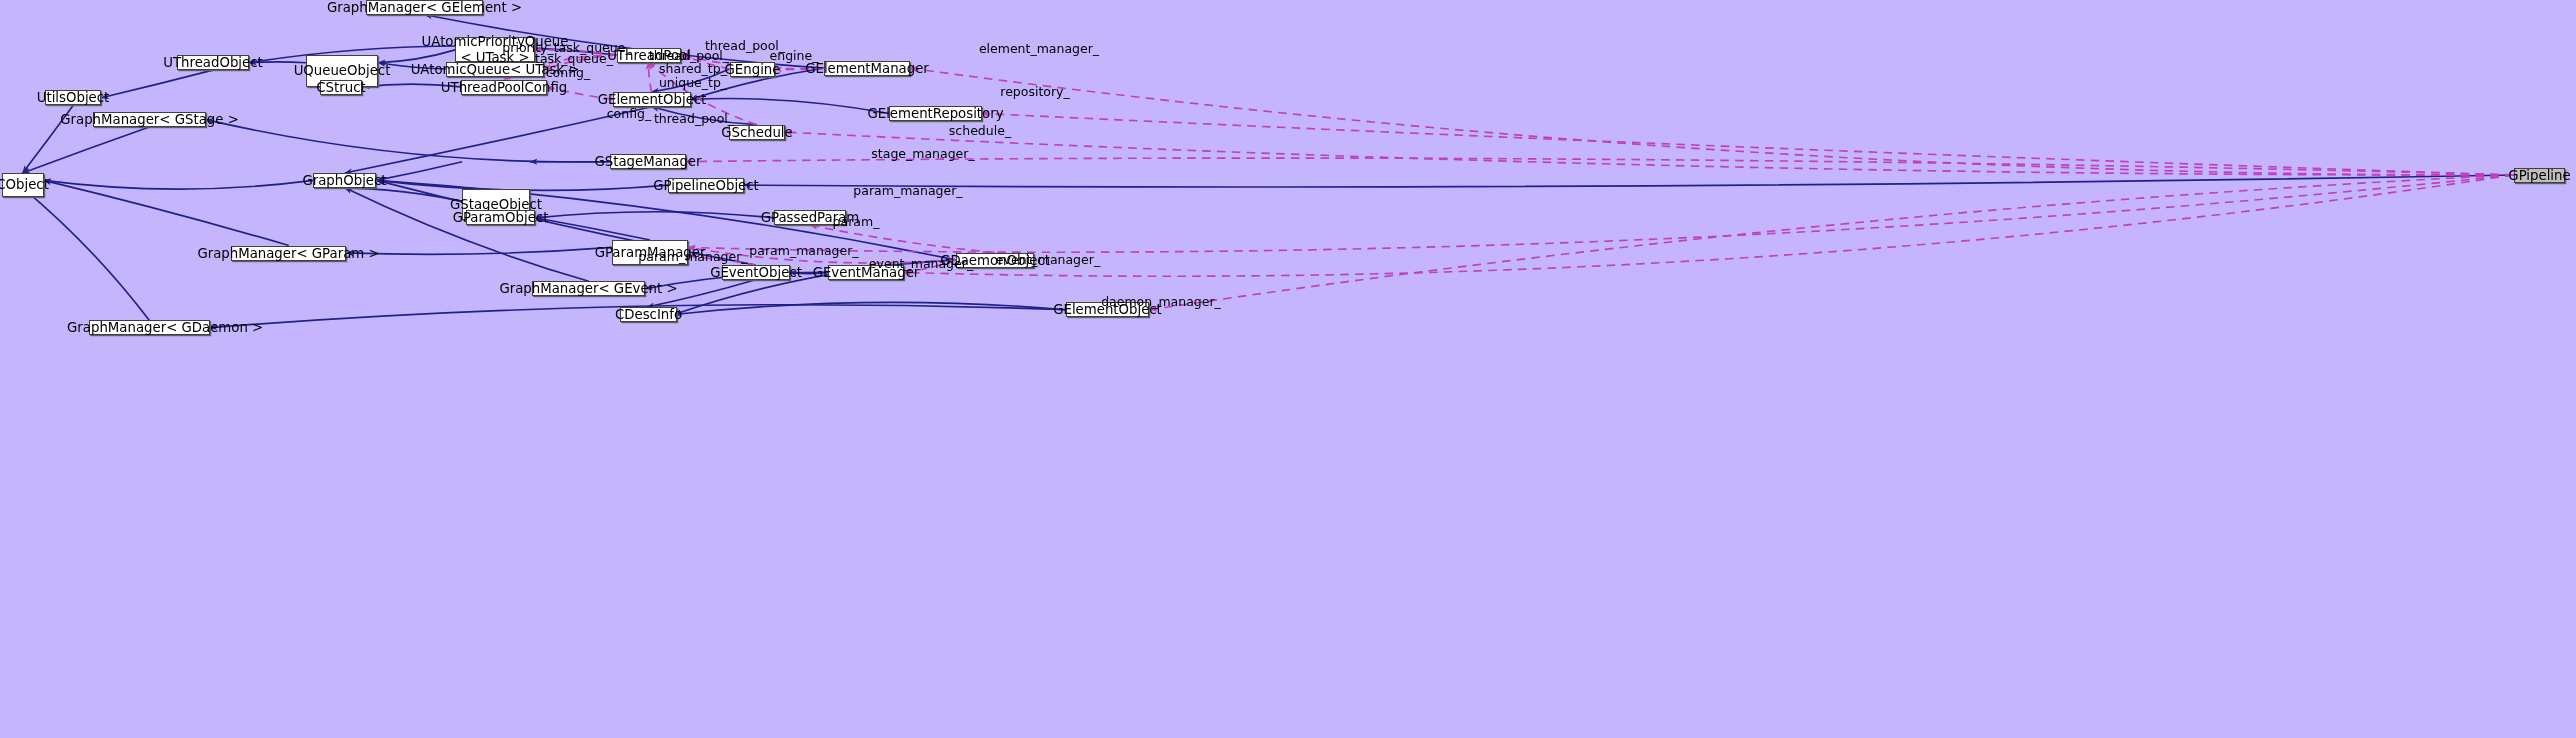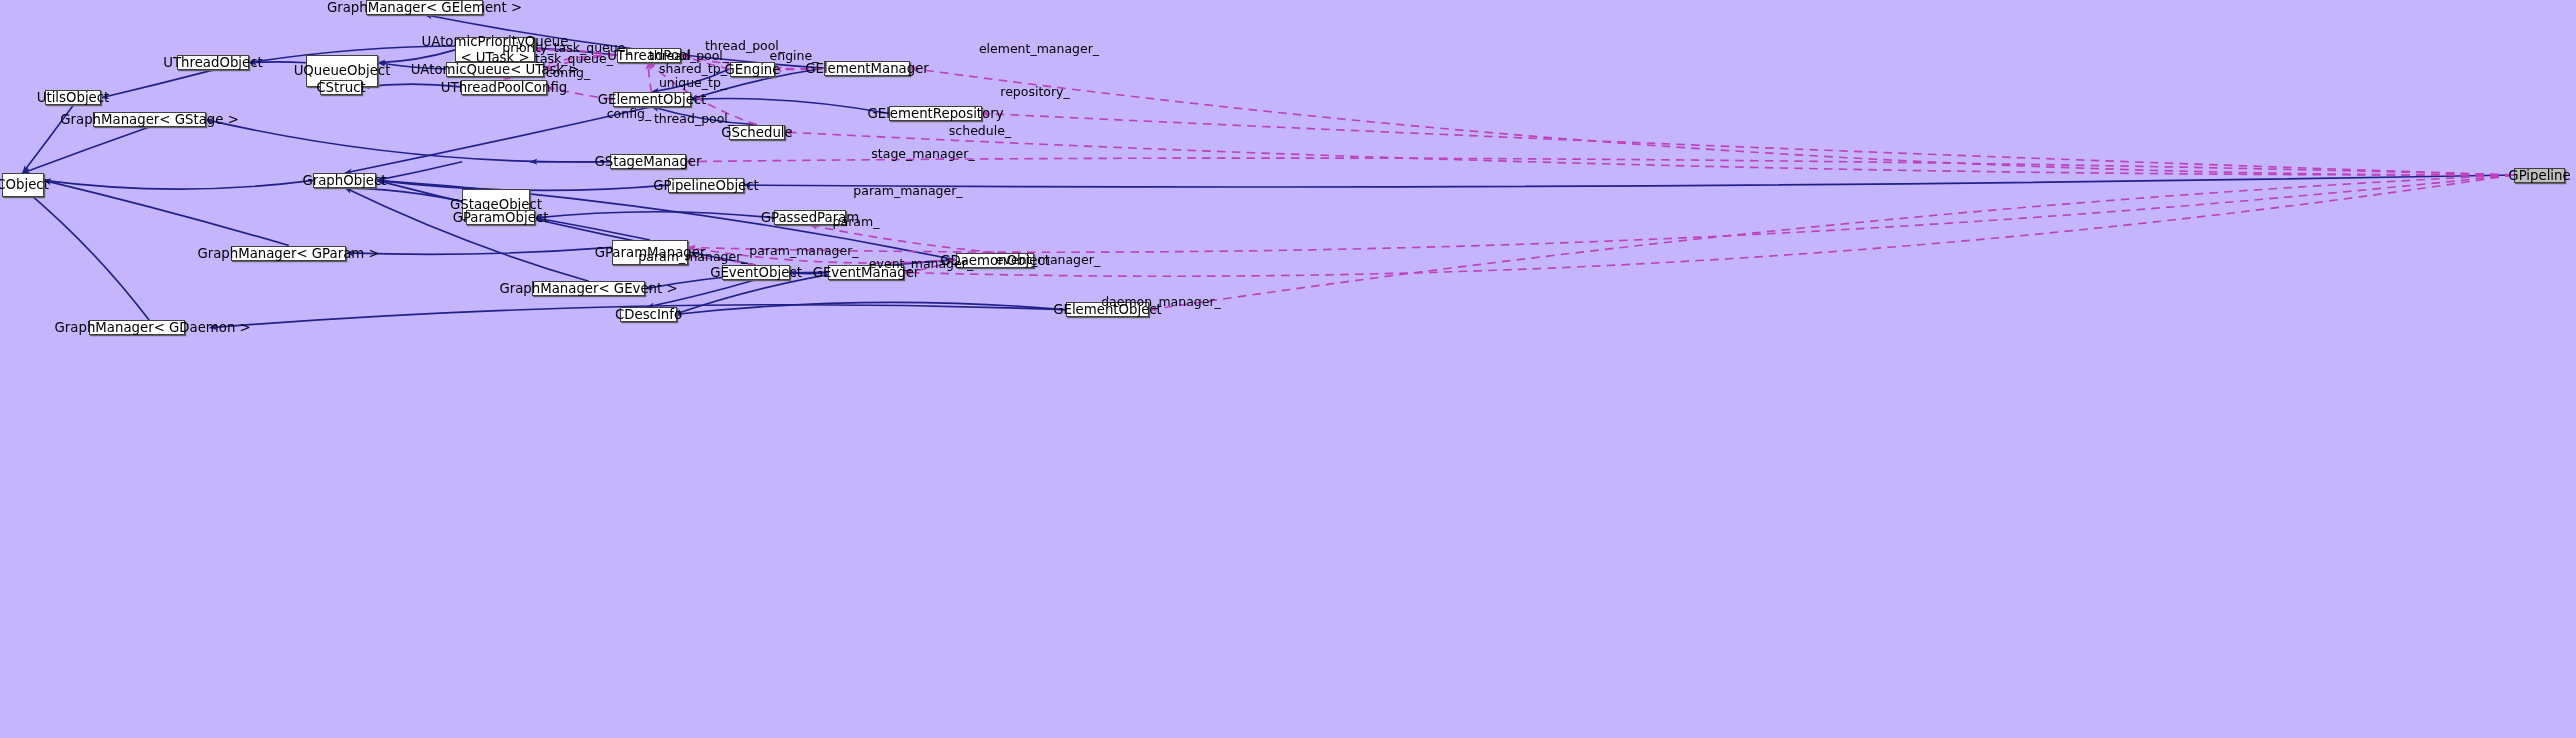--- a/index.html
+++ b/index.html
@@ -164,21 +164,21 @@
       <div class="node" style="left: 466px; top: 210px; width: 69px; height: 15px;">GParamObject</div>
       <div class="node" style="left: 774px; top: 210px; width: 72px; height: 15px;">GPassedParam</div>
       <div class="node" style="left: 612px; top: 240px; width: 76px; height: 25px;">GParamManager</div>
       <div class="node" style="left: 231px; top: 246px; width: 115px; height: 15px;">GraphManager&lt; GParam &gt;</div>
       <div class="node" style="left: 956px; top: 253px; width: 78px; height: 15px;">GDaemonObject</div>
       <div class="node" style="left: 722px; top: 265px; width: 68px; height: 15px;">GEventObject</div>
       <div class="node" style="left: 828px; top: 265px; width: 76px; height: 15px;">GEventManager</div>
       <div class="node" style="left: 532px; top: 281px; width: 113px; height: 15px;">GraphManager&lt; GEvent &gt;</div>
       <div class="node" style="left: 620px; top: 307px; width: 57px; height: 15px;">CDescInfo</div>
       <div class="node" style="left: 1066px; top: 302px; width: 83px; height: 15px;">GElementObject</div>
-      <div class="node" style="left: 89px; top: 320px; width: 96px; height: 15px; padding-left: 36px;">GraphManager&lt; GDaemon &gt;</div>
+      <div class="node" style="left: 89px; top: 320px; width: 121px; height: 15px; padding-left: 36px;">GraphManager&lt; GDaemon &gt;</div>
     </div>
   <div id="label-layer">
       <div class="edge-label" style="left: 567px; top: 47px;">priority_task_queue_</div>
       <div class="edge-label" style="left: 574px; top: 58px;">task_queue_</div>
       <div class="edge-label" style="left: 568px; top: 72px;">config_</div>
       <div class="edge-label" style="left: 745px; top: 45px;">thread_pool_</div>
       <div class="edge-label" style="left: 689px; top: 55px;">thread_pool_</div>
       <div class="edge-label two-line" style="left: 693px; top: 76px;">shared_tp_
 unique_tp_</div>
       <div class="edge-label" style="left: 794px; top: 55px;">engine_</div>

